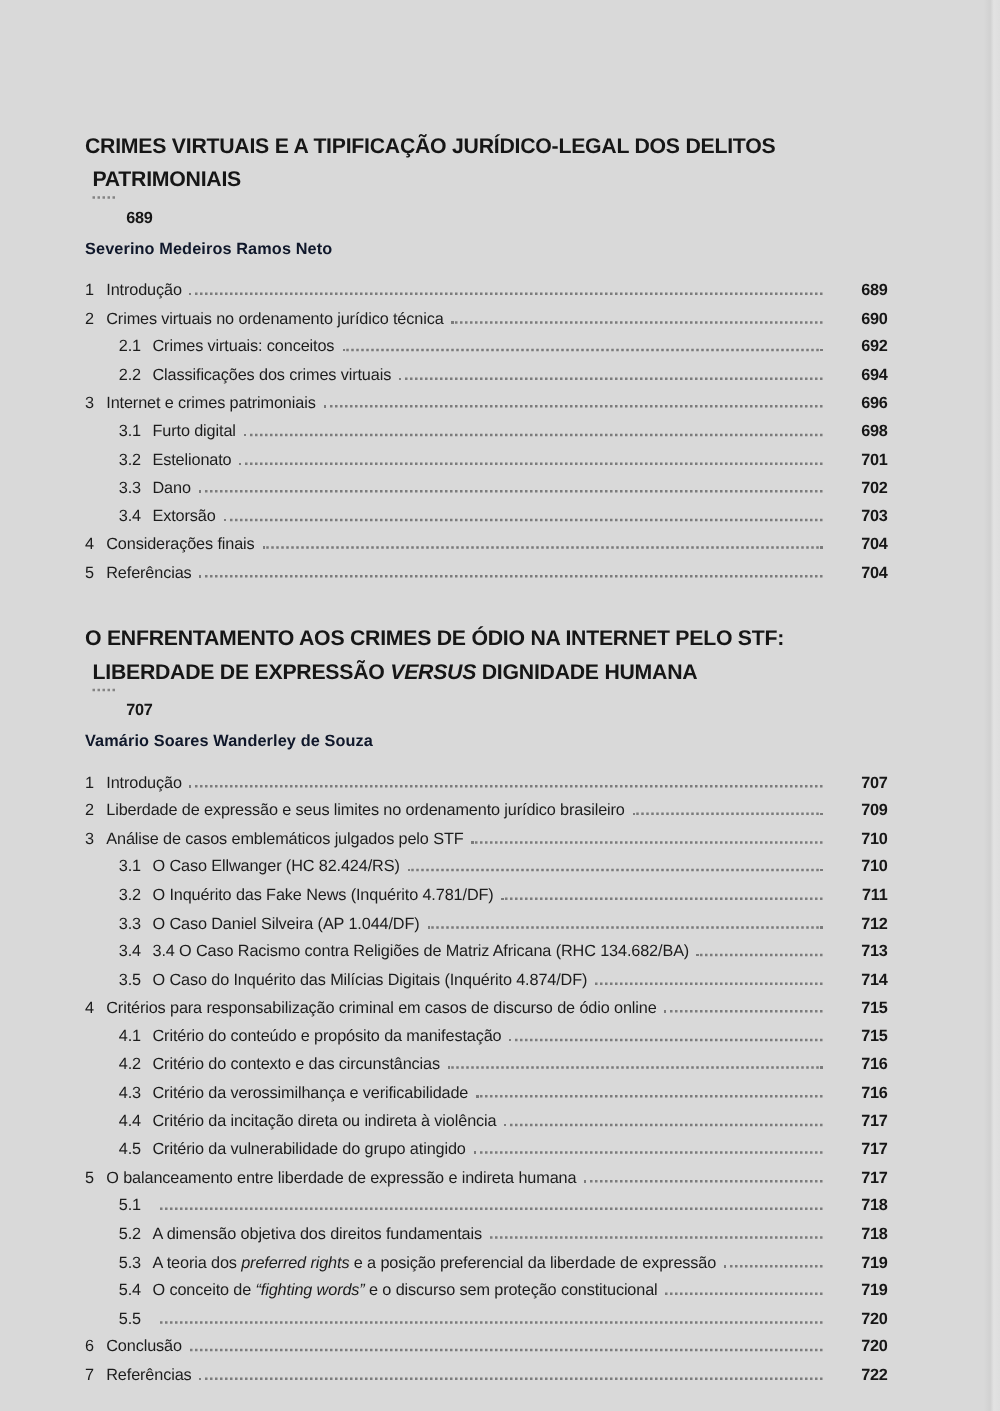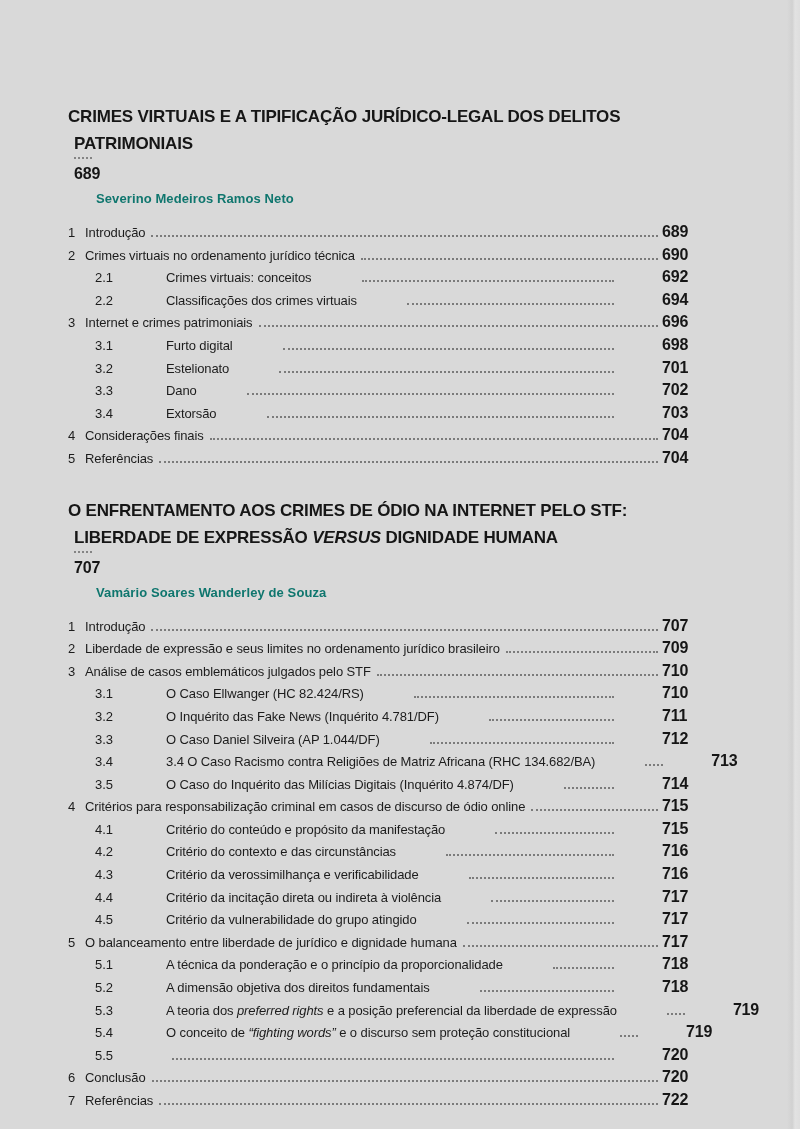--- a/index.html
+++ b/index.html
@@ -39,47 +39,47 @@
     flex: 1 1 auto;
     min-width: 18px;
     border-bottom: 2px dotted #7b7b7b;
     margin: 0 4px 1px 6px;
   }
   .title-leader { border-bottom: 2px dotted #848484; }
 
   .pagenum {
     flex: none;
     width: 48px;
+    text-align: right;
     font-weight: 700;
-    font-size: 16px;
+    font-size: 13px;
     letter-spacing: -0.2px;
     color: #161616;
   }
 
   .author {
     margin-top: 4px;
     font-size: 13px;
     font-weight: 700;
     letter-spacing: 0.1px;
-    color: #0f766e;
-    margin-left: 28px;
+    color: #0f172a;
   }
 
   .entries { margin-top: 15px; }
   .row {
     display: flex;
     align-items: baseline;
     height: 22.6px;
     font-size: 13px;
     letter-spacing: -0.1px;
     line-height: 22.6px;
   }
   .row .num { flex: none; }
   .row.level1 .num { width: 17px; }
-  .row.level2 { padding-left: 27px; gap: 44px; }
+  .row.level2 { padding-left: 27px; }
   .row.level2 .num { width: 27px; }
   .row .label { flex: none; white-space: nowrap; }
   .row .label i { font-style: italic; }
 </style>
 </head>
 <body>
 
 <div class="content" id="toc-root">
     <div class="section">
       <div class="title">
@@ -250,27 +250,26 @@
           <span class="pagenum">717</span>
         </div>
         <div class="row level2">
           <span class="num">4.5</span>
           <span class="label"><span>Critério da vulnerabilidade do grupo atingido</span></span>
           <span class="leader"></span>
           <span class="pagenum">717</span>
         </div>
         <div class="row level1">
           <span class="num">5</span>
-          <span class="label"><span>O balanceamento entre liberdade de jurídico e dignidade humana</span></span>
+          <span class="label"><span>O balanceamento entre liberdade de expressão e indireta humana</span></span>
           <span class="leader"></span>
           <span class="pagenum">717</span>
         </div>
         <div class="row level2">
           <span class="num">5.1</span>
-          <span class="label"><span>A técnica da ponderação e o princípio da proporcionalidade</span></span>
           <span class="leader"></span>
           <span class="pagenum">718</span>
         </div>
         <div class="row level2">
           <span class="num">5.2</span>
           <span class="label"><span>A dimensão objetiva dos direitos fundamentais</span></span>
           <span class="leader"></span>
           <span class="pagenum">718</span>
         </div>
         <div class="row level2">

